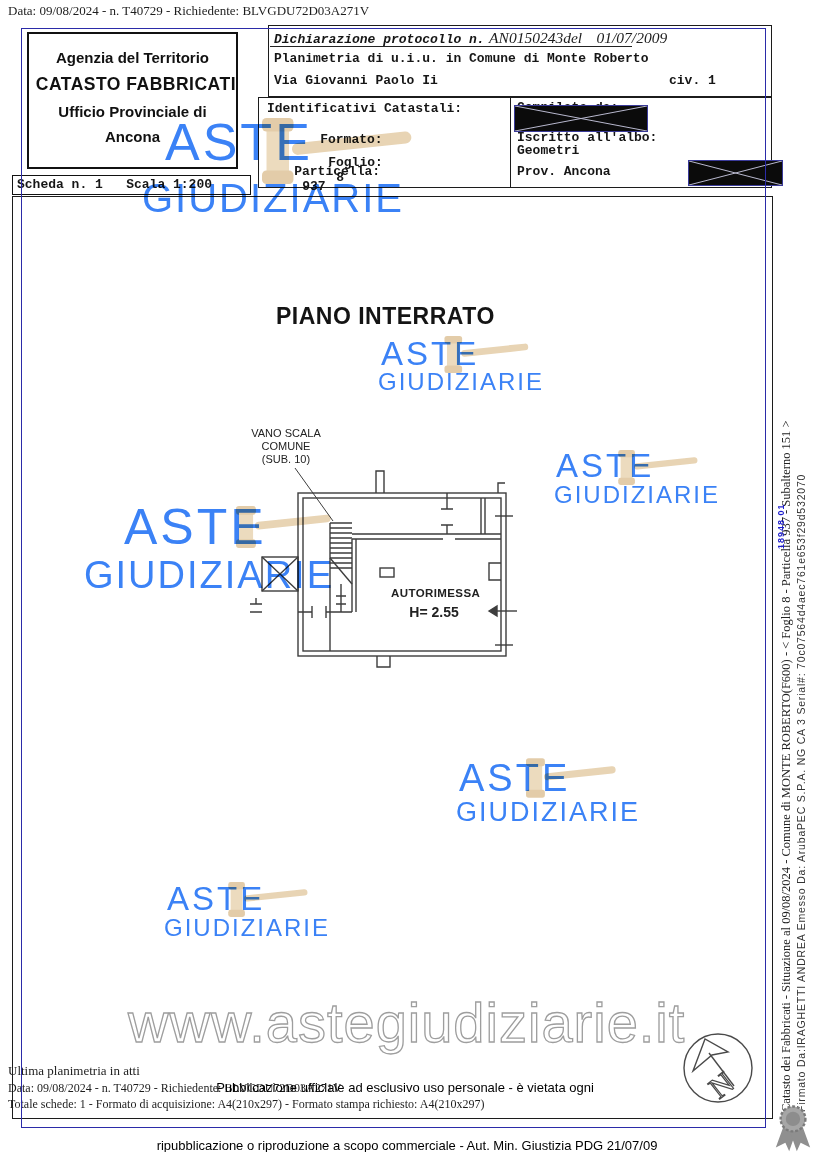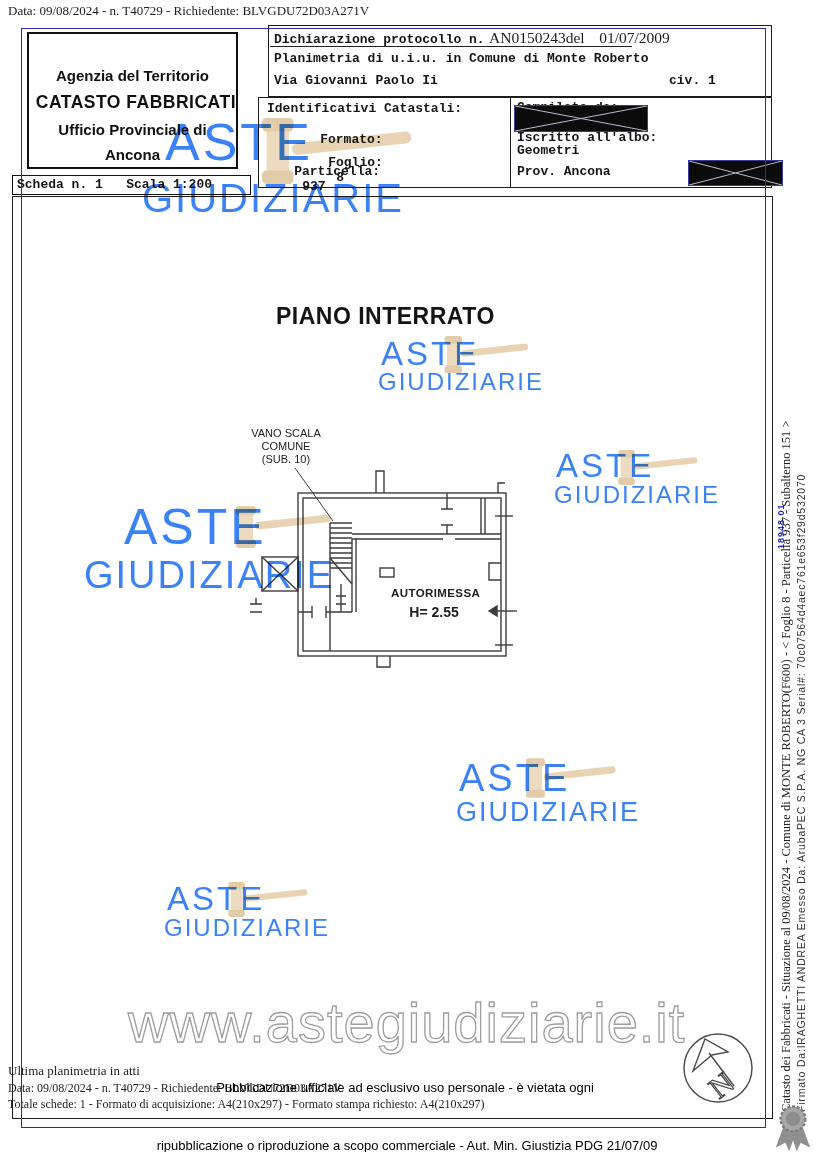--- a/index.html
+++ b/index.html
@@ -6,21 +6,21 @@
   body{width:814px;height:1152px;position:relative;background:#ffffff;overflow:hidden;
        font-family:"Liberation Sans",sans-serif;}
   .abs{position:absolute;}
   .serif{font-family:"Liberation Serif",serif;color:#1d1d1d;}
   .mono{font-family:"Liberation Mono","DejaVu Sans Mono",monospace;font-weight:700;color:#161616;white-space:pre;}
   .sans{font-family:"Liberation Sans",sans-serif;}
   
   .blue-frame{left:21px;top:28px;width:743px;height:1098px;border:1px solid #2b2ba8;z-index:40;pointer-events:none;}
   .plan-frame{left:12px;top:196px;width:759px;height:921px;border:1px solid #1c1c1c;z-index:4;}
   
-  .agency-box{left:27px;top:32px;width:211px;height:137px;border:2px solid #111;z-index:10;text-align:center;padding-top:33px;box-sizing:border-box;}
+  .agency-box{left:27px;top:32px;width:211px;height:137px;border:2px solid #111;z-index:10;text-align:center;padding-top:15px;box-sizing:border-box;}
   .agency-box div{font-weight:700;color:#111;}
   .scheda-box{left:12px;top:175px;width:227px;height:18px;border:1px solid #111;z-index:10;
       display:flex;justify-content:space-between;padding:0 6px 0 4px;box-sizing:content-box;line-height:18px;}
   .decl-box{left:268px;top:25px;width:502px;height:70px;border:1px solid #1c1c1c;z-index:10;}
   .ident-box{left:258px;top:97px;width:512px;height:89px;border:1px solid #1c1c1c;z-index:10;}
   .redact{position:absolute;background:#0b0b0b;border:1px solid #3a3a9a;z-index:12;}
   .redact svg{display:block;width:100%;height:100%;}
   
   .wm{position:absolute;color:#3b82f6;line-height:1;z-index:16;mix-blend-mode:multiply;letter-spacing:3px;white-space:nowrap;}
   .gavel{position:absolute;z-index:15;mix-blend-mode:multiply;opacity:.8;}
@@ -62,21 +62,21 @@
   <div style="font-size:15px;margin-bottom:8px;">Ufficio Provinciale di</div>
   <div style="font-size:15px;">Ancona</div>
 </div>
 
 <div class="abs scheda-box mono" style="font-size:13px;">
   <span>Scheda n. 1</span>
   <span style="margin-right:32px;">Scala 1:200</span>
 </div>
 
 <div class="abs decl-box">
-  <div class="abs" style="left:5px;top:3px;">
+  <div class="abs" style="left:5px;top:3px;font-style:italic;">
     <span class="mono" style="font-size:13px;">Dichiarazione protocollo n.</span>
     <span class="serif" style="font-size:15.5px;">AN0150243del</span>
     <span class="serif" style="font-size:15.5px;margin-left:10px;">01/07/2009</span>
   </div>
   <div class="abs" style="left:1px;top:20px;width:362px;border-top:1px solid #222;"></div>
   <div class="abs mono" style="left:5px;top:25px;font-size:13px;">Planimetria di u.i.u. in Comune di Monte Roberto</div>
   <div class="abs mono" style="left:5px;top:47px;font-size:13px;">Via Giovanni Paolo Ii</div>
   <div class="abs mono" style="left:400px;top:47px;font-size:13px;">civ. 1</div>
 </div>
 

